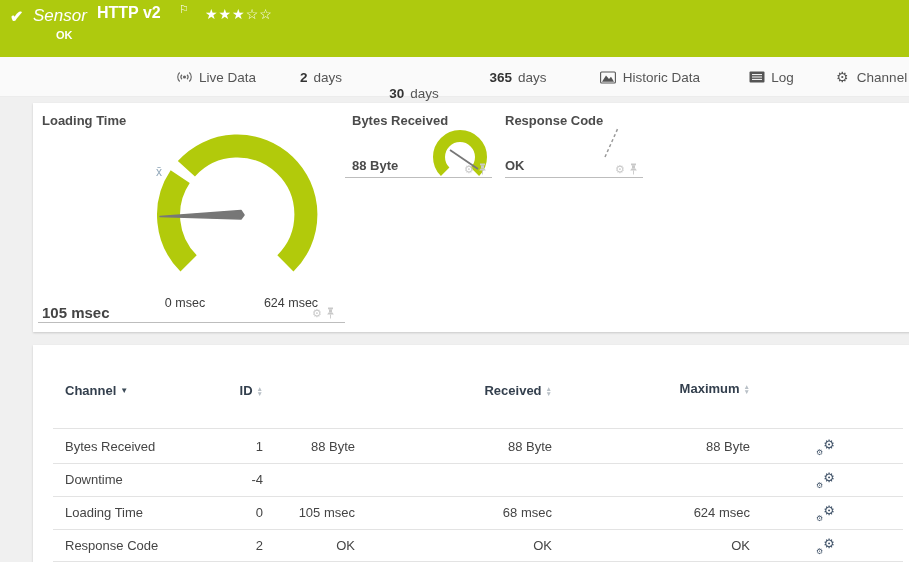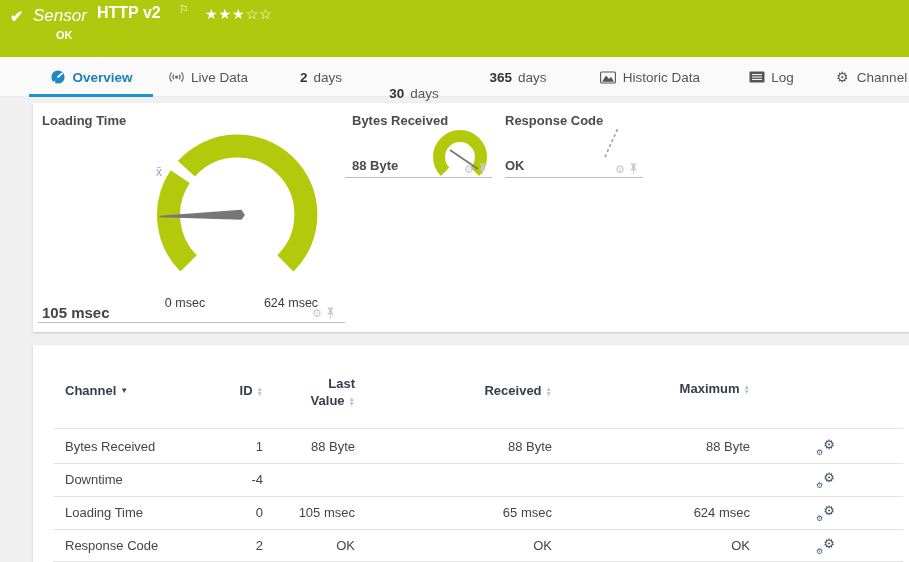--- a/index.html
+++ b/index.html
@@ -67,32 +67,21 @@
   <div class="hdr">
     <span class="hdr-check">✔</span>
     <span class="hdr-kind">Sensor</span>
     <span class="hdr-title">HTTP v2</span>
     <span class="hdr-flag">⚐</span>
     <span class="hdr-stars"><span>★★★</span><span>☆☆</span></span>
     <span class="hdr-status">OK</span>
   </div>
 
   <div class="tabbar">
-    <div class="tab active" style="left:29px; width:124px;">
-      <span class="ticon">
-        <svg width="16" height="16" viewBox="0 0 16 16">
-            <circle cx="8" cy="8" r="6.6" fill="#1e88c7"></circle>
-            <path d="M8,8 L12.2,4.4" stroke="#fff" stroke-width="1.8" stroke-linecap="round"></path>
-            <path d="M5,13.4 A6.6,6.6 0 0 1 4,12.6" stroke="#fafafa" stroke-width="2.4" fill="none"></path>
-          </svg>
-      </span>
-      <span>Overview</span>
-      <span class="underline"></span>
-    </div>
-    <div class="tab" style="left:160px; width:96px;">
+    <div class="tab" style="left:168px; width:96px;">
       <span class="ticon">
         <svg width="18" height="14" viewBox="0 0 18 14">
             <circle cx="9" cy="7" r="1.7" fill="#666"></circle>
             <path d="M6.3,4.6 A3.4,3.4 0 0 0 6.3,9.4 M3.9,2.2 A6.6,6.6 0 0 0 3.9,11.8" stroke="#666" stroke-width="1.2" fill="none"></path>
             <path d="M11.7,4.6 A3.4,3.4 0 0 1 11.7,9.4 M14.1,2.2 A6.6,6.6 0 0 1 14.1,11.8" stroke="#666" stroke-width="1.2" fill="none"></path>
           </svg>
       </span>
       <span>Live Data</span>
     </div>
     <div class="tab" style="left:290px; width:62px;">
@@ -199,30 +188,20 @@
         <span>Channel</span>
         <span class="sorted">▼</span>
       </div>
       <div class="hcell" style="left:140px; top:38px; width:90px;">
         <span>ID</span>
         <span class="sorters">
             <span>▲</span>
             <span>▼</span>
           </span>
       </div>
-      <div class="hcell" style="left:232px; top:30px; width:90px; flex-direction:column; align-items:flex-end; gap:0; line-height:17px;">
-        <span>Last</span>
-        <span style="display:inline-flex; gap:4px; align-items:center;">
-          <span>Value</span>
-          <span class="sorters">
-              <span>▲</span>
-              <span>▼</span>
-            </span>
-        </span>
-      </div>
       <div class="hcell" style="left:429px; top:38px; width:90px;">
         <span>Received</span>
         <span class="sorters">
             <span>▲</span>
             <span>▼</span>
           </span>
       </div>
       <div class="hcell" style="left:627px; top:36px; width:90px;">
         <span>Maximum</span>
         <span class="sorters">
@@ -260,21 +239,21 @@
             <i class="gs">⚙</i>
           </span>
         </span>
     </div>
     <div class="t-sep" style="top:151px;"></div>
 
     <div class="t-row" style="top:151px;">
       <span class="cell c-channel">Loading Time</span>
       <span class="cell r c-id">0</span>
       <span class="cell r c-last">105 msec</span>
-      <span class="cell r c-min">65 msec</span>
+      <span class="cell r c-min">68 msec</span>
       <span class="cell r c-max">624 msec</span>
       <span class="cell c-gear">
           <span class="gears2">
             <i class="gb">⚙</i>
             <i class="gs">⚙</i>
           </span>
         </span>
     </div>
     <div class="t-sep" style="top:184px;"></div>
 

